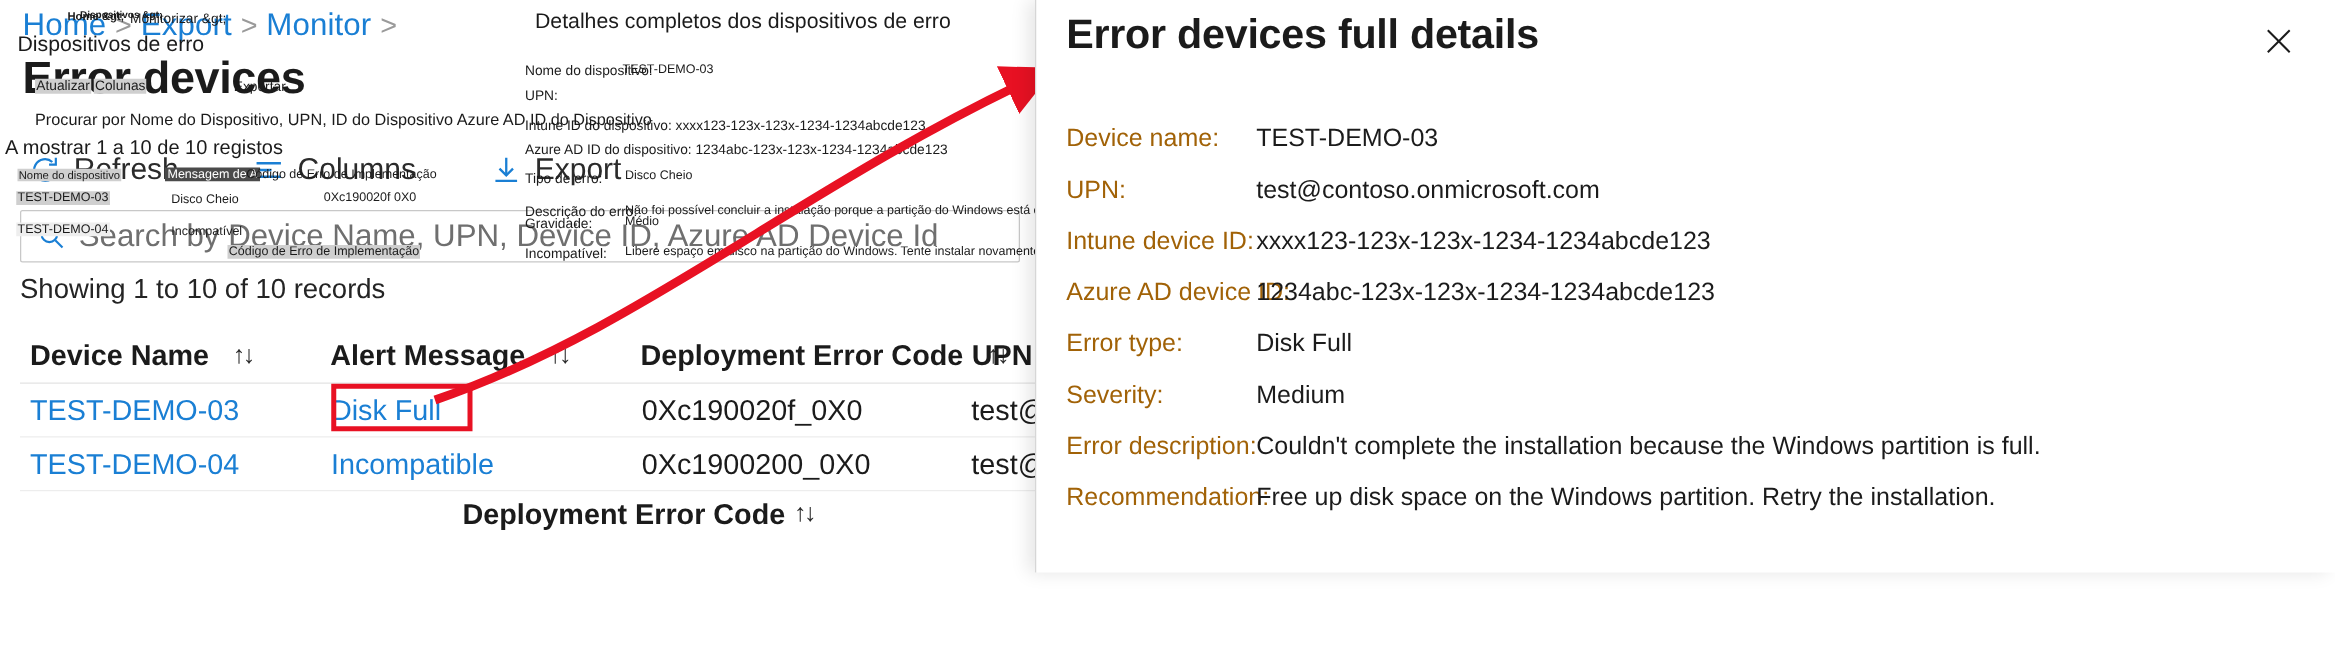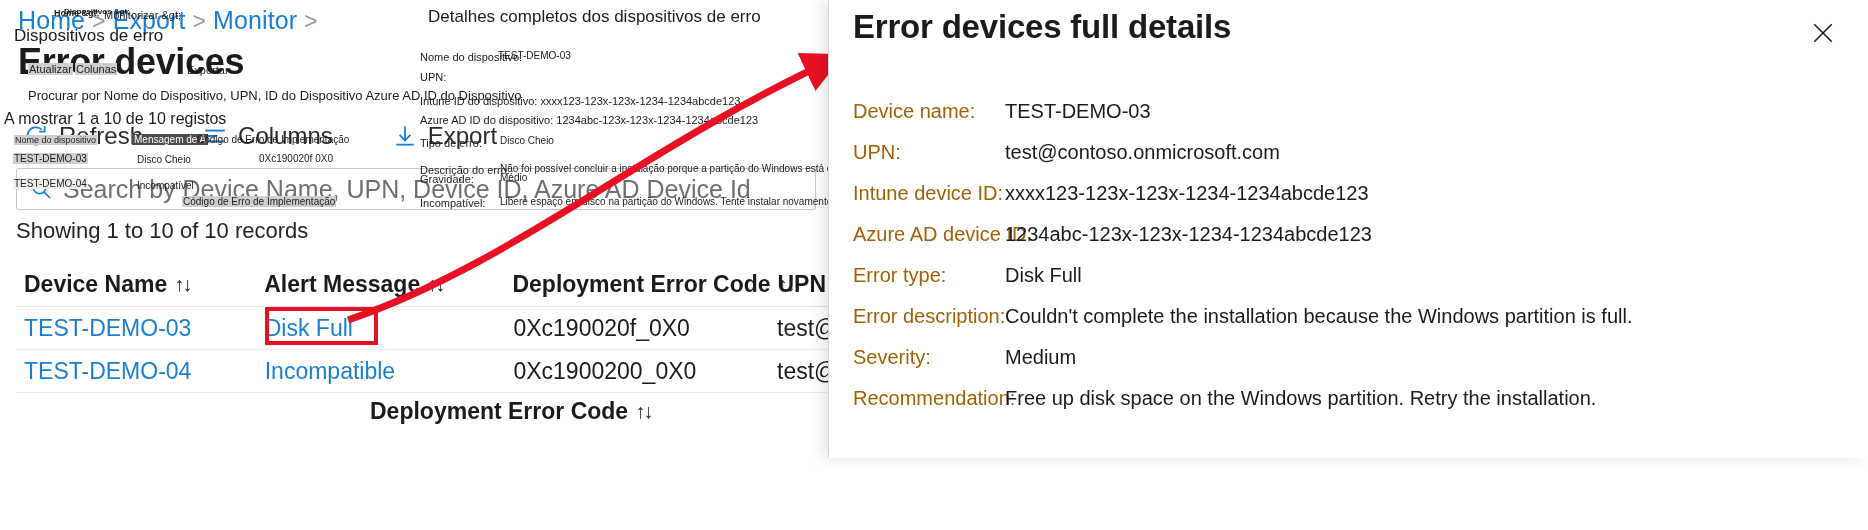--- a/index.html
+++ b/index.html
@@ -42,21 +42,21 @@
   .searchbox .sgl{color:#1a7fd4;display:inline-flex;align-items:center;}
   .searchbox .sph{color:#6f6f6f;font-size:25px;white-space:nowrap;overflow:hidden;}
 
   .records{
     position:absolute;left:16px;top:218px;font-size:22px;color:#242424;white-space:nowrap;
   }
 
   
   .tbl{position:absolute;left:16px;top:258px;width:960px;}
   .thead{display:flex;align-items:flex-end;height:48px;border-bottom:1px solid #e3e3e3;}
-  .th{font-size:23px;font-weight:700;color:#1b1b1b;display:flex;align-items:center;gap:7px;white-space:nowrap;padding-bottom:8px;}
+  .th{font-size:23px;font-weight:700;color:#1b1b1b;display:flex;align-items:center;gap:19px;white-space:nowrap;padding-bottom:8px;}
   .c1{width:250px;padding-left:8px;box-sizing:border-box;}
   .c2{width:250px;}
   .c3{width:265px;}
   .c4{width:200px;}
   .sortgl{font-size:20px;color:#2b2b2b;letter-spacing:-2px;}
   .trow{display:flex;align-items:center;height:42px;border-bottom:1px solid #ededed;}
   .td{font-size:23px;color:#1b1b1b;white-space:nowrap;}
   .lnk{color:#1a7fd4;cursor:pointer;}
   .footer-sort{
     position:absolute;left:370px;top:398px;font-size:23px;font-weight:700;color:#1b1b1b;
@@ -306,27 +306,27 @@
       </div>
       <div class="frow">
         <div class="flabel">Azure AD device ID:</div>
         <div class="fvalue">1234abc-123x-123x-1234-1234abcde123</div>
       </div>
       <div class="frow">
         <div class="flabel">Error type:</div>
         <div class="fvalue">Disk Full</div>
       </div>
       <div class="frow">
+        <div class="flabel">Severity:</div>
+        <div class="fvalue">Medium</div>
+      </div>
+      <div class="frow">
         <div class="flabel">Error description:</div>
         <div class="fvalue">Couldn't complete the installation because the Windows partition is full.</div>
       </div>
       <div class="frow">
-        <div class="flabel">Severity:</div>
-        <div class="fvalue">Medium</div>
-      </div>
-      <div class="frow">
         <div class="flabel">Recommendation:</div>
         <div class="fvalue">Free up disk space on the Windows partition. Retry the installation.</div>
       </div>
     </div>
   </div>
 
 </div>
 
 </body></html>

